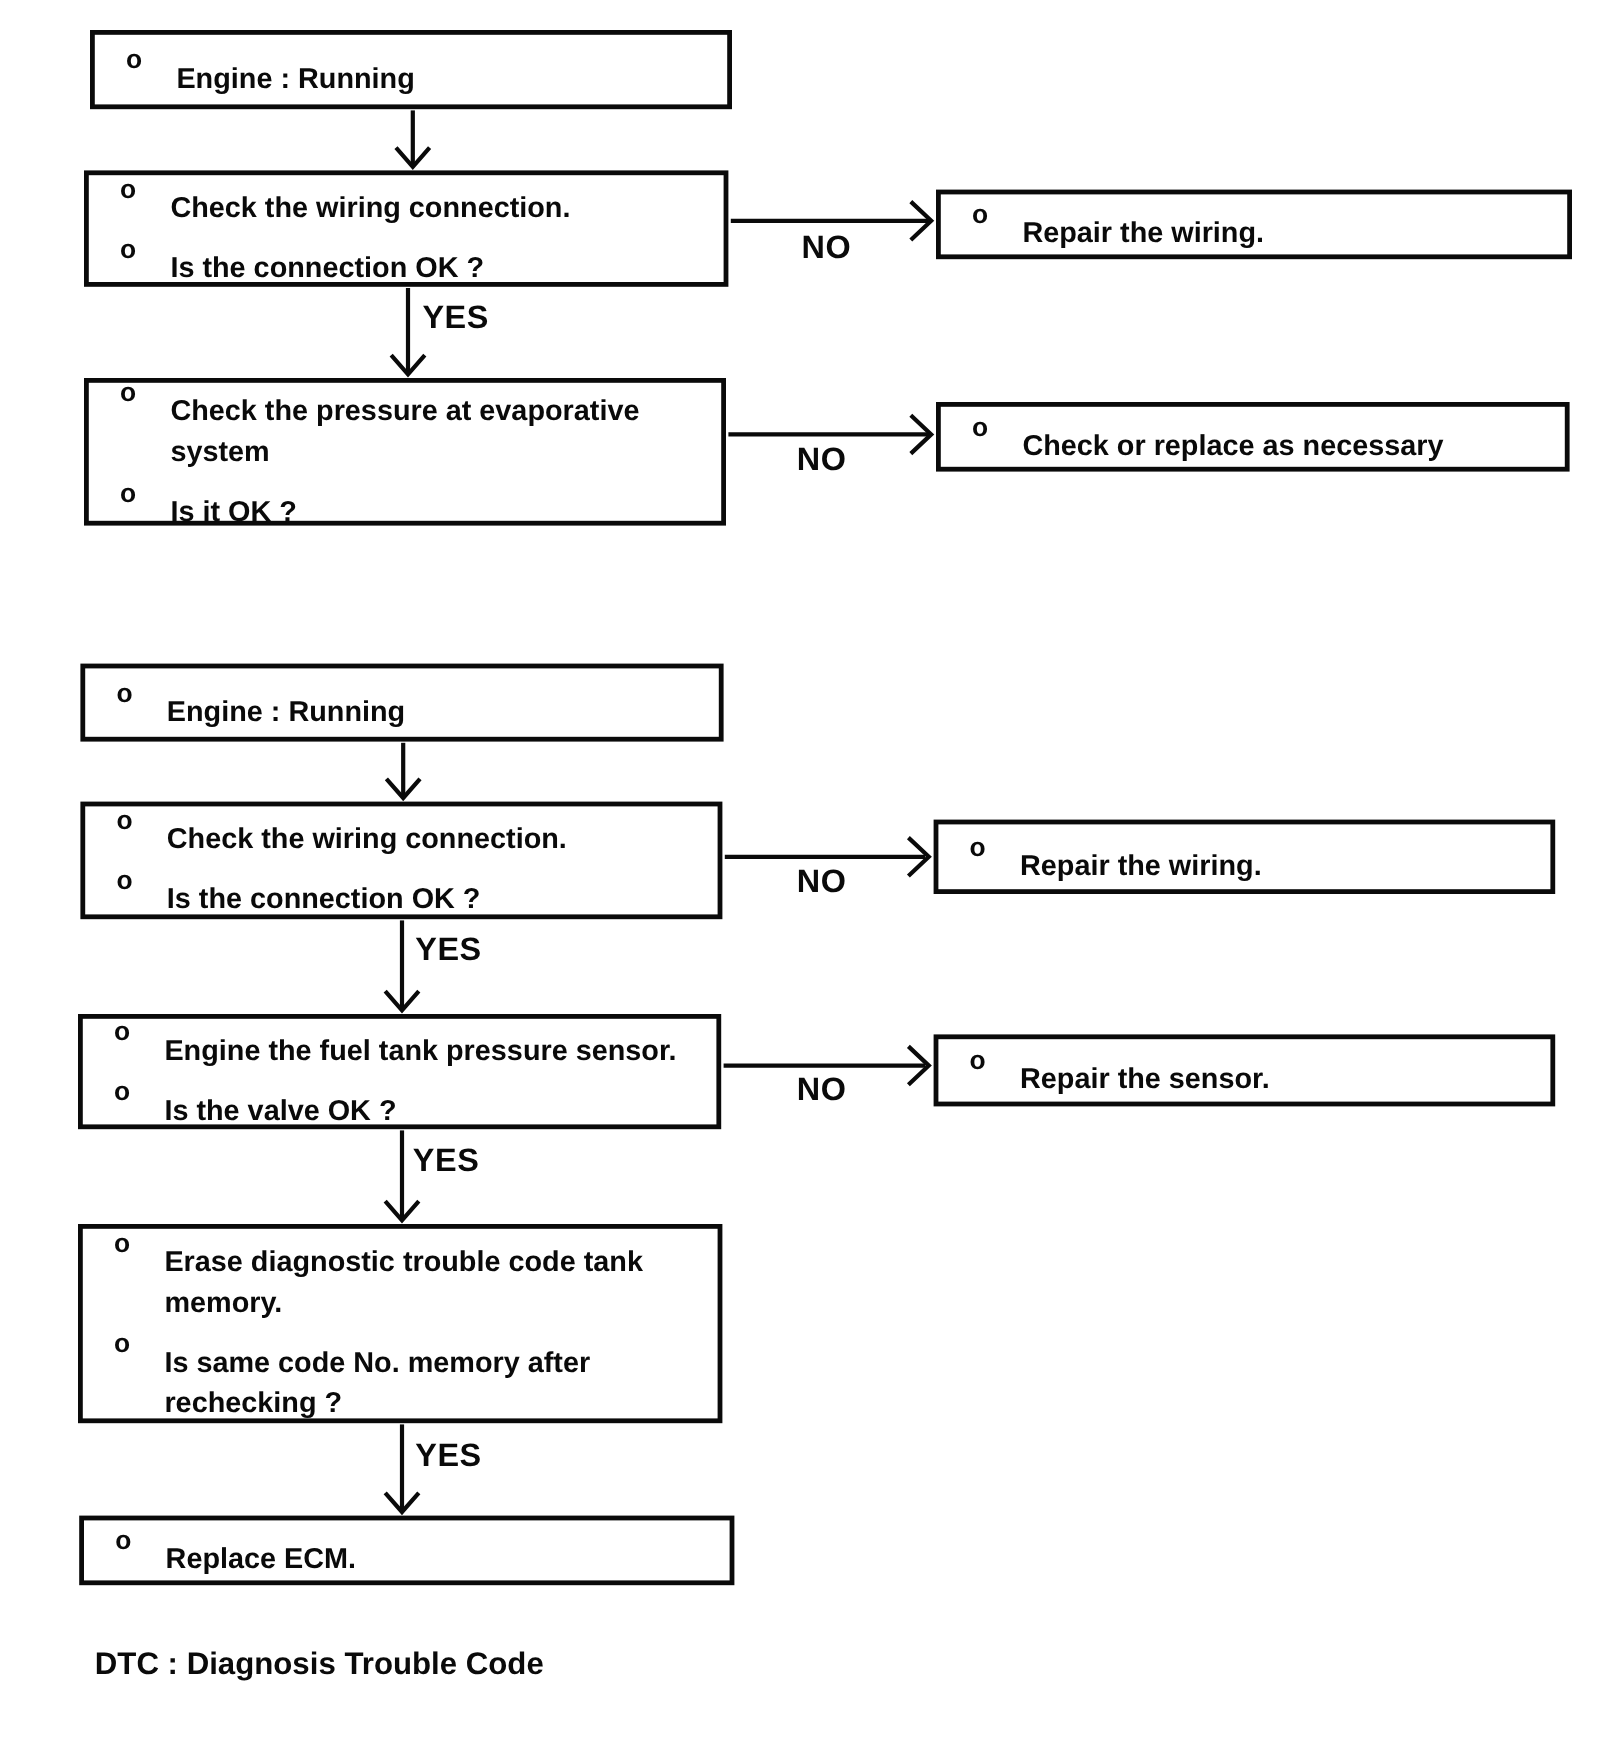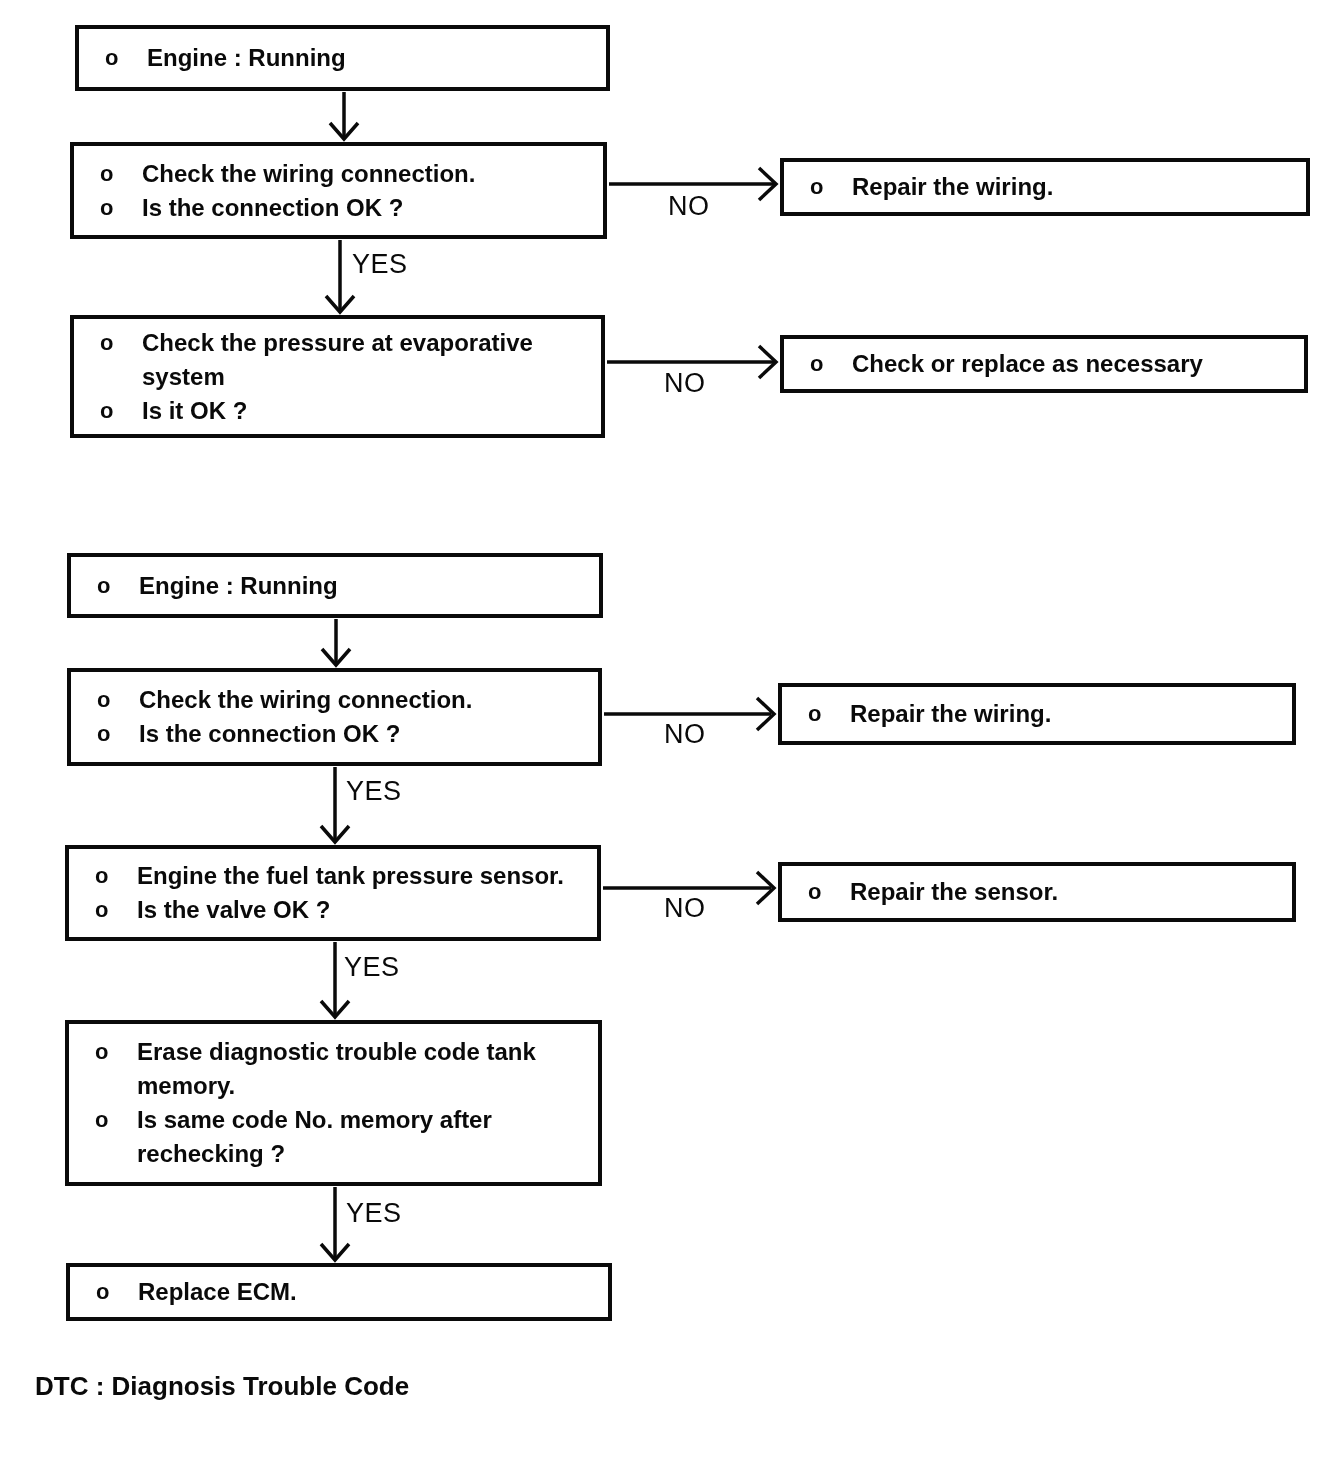--- a/index.html
+++ b/index.html
@@ -42,37 +42,39 @@
   }
   .bullet {
     flex: 0 0 auto;
     width: 16px;
     margin-right: 26px;
     font-size: 22px;
     line-height: 34px;
   }
   .txt {
     flex: 1 1 auto;
+    margin-top: 16px;
   }
   .edge-label {
     position: absolute;
     font-size: 27px;
-    font-weight: normal;
+    font-weight: bold;
     letter-spacing: 0.5px;
   }
   .legend {
     position: absolute;
     left: 35px;
     top: 1368px;
     font-size: 26px;
     font-weight: bold;
     line-height: 36px;
   }
   .legend div {
     white-space: nowrap;
+    margin-left: 44px;
   }
 </style>
 </head>
 <body>
 
 <div class="canvas">
 
   <svg class="connectors" viewBox="0 0 1344 1470" fill="none" stroke="#0a0a0a" stroke-width="3.5">
 
     <line x1="344" y1="92" x2="344" y2="138"></line>

